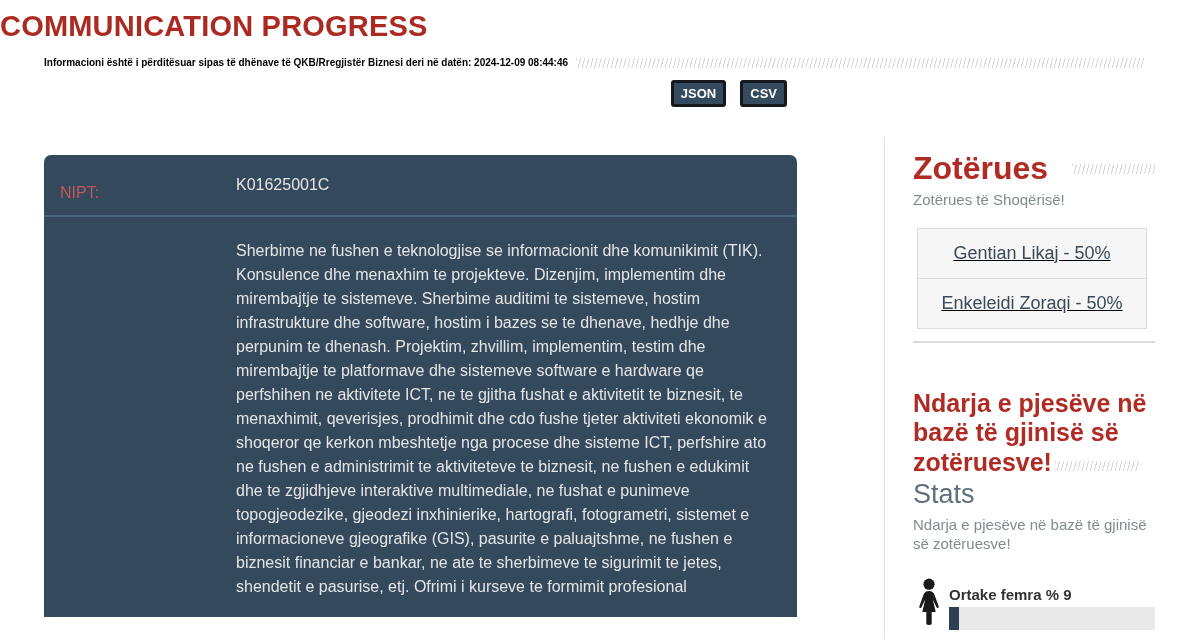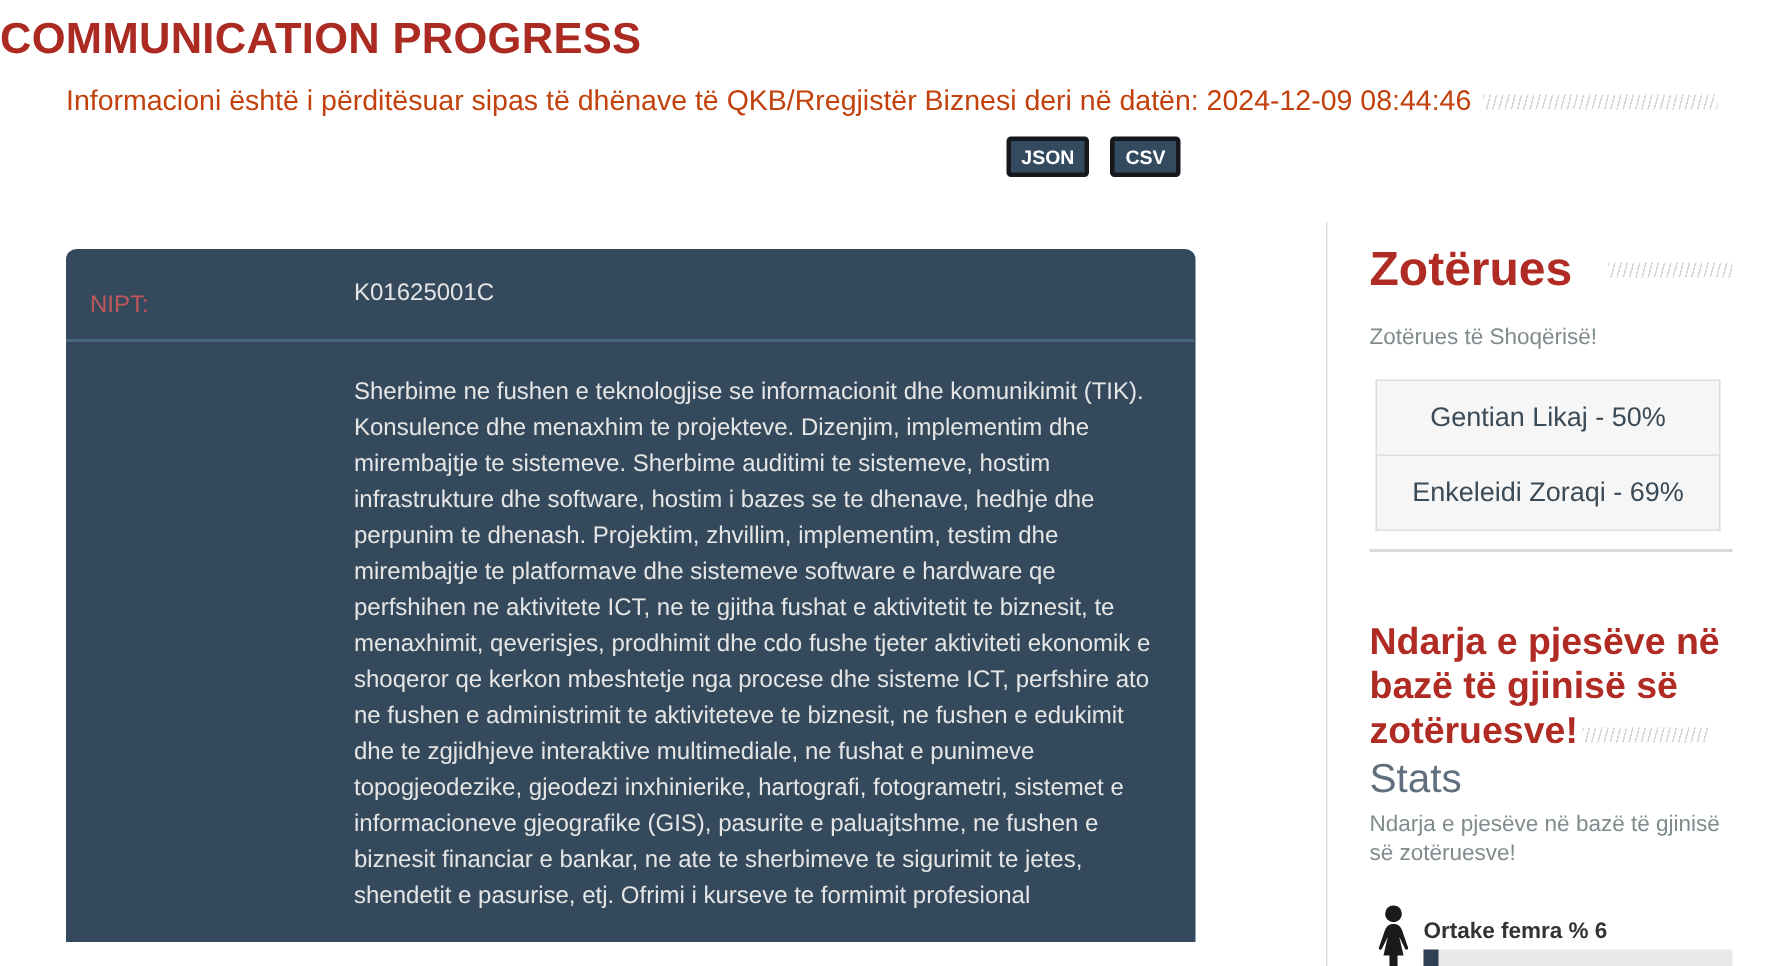--- a/index.html
+++ b/index.html
@@ -2,21 +2,21 @@
 <html><head>
 <meta charset="utf-8">
 <style>
   * { margin:0; padding:0; box-sizing:border-box; }
   html,body { width:1189px; height:644px; overflow:hidden; background:#ffffff;
               font-family:"Liberation Sans","DejaVu Sans",sans-serif; }
 
   .page-header { padding-top:10px; }
   .page-title { font-size:29px; font-weight:bold; color:#ab2a22; letter-spacing:.2px; }
   .subtitle-row { display:flex; align-items:center; margin:14px 44px 0 44px; }
-  .update-notice { font-size:19px; font-weight:normal; color:#c2410c; white-space:nowrap; }
+  .update-notice { font-size:10px; font-weight:bold; color:#000000; white-space:nowrap; }
   .hatch { height:10px; background:repeating-linear-gradient(105deg,#d7d7d7 0 1px,transparent 1px 4px); }
   .subtitle-row .hatch { flex:1; margin-left:8px; margin-right:0; }
 
   .export-row { width:797px; display:flex; justify-content:flex-end; gap:14px; margin-top:12px; padding-right:10px;align-items:center; }
   .export-btn { background:#344a5e; color:#ffffff; font-family:inherit; font-size:13px; font-weight:bold;
                 border:3px solid #15191d; border-radius:3px; padding:3px 7px; cursor:pointer; }
 
   .content { display:flex; align-items:stretch; margin-top:30px; min-height:502px; }
   .main-col { width:753px; margin-left:44px; margin-right:87px; }
 
@@ -26,23 +26,23 @@
   .company-table tr + tr td { border-top:2px solid #48657e; }
   td.cell-label { width:192px; padding:18px 10px 2px 16px; color:#c1575a; font-weight:normal; vertical-align:middle; }
   td.cell-value { padding:18px 26px 18px 0; color:#e5e5e5; line-height:24px; }
   tr.desc-row td.cell-label { vertical-align:top; }
   tr.desc-row td.cell-value { padding-top:22px; }
 
   .sidebar { flex:1; border-left:1px solid #dddddd; padding:14px 34px 0 28px; }
   .side-heading { display:flex; align-items:center; color:#b02b23; }
   .side-heading .title-text { font-size:32px; font-weight:bold; line-height:1.12; }
   .side-heading .hatch { flex:1; margin-left:24px; }
-  .side-sub { margin-top:18px; font-size:15px; color:#808b8d; line-height:1.25; }
+  .side-sub { margin-top:4px; font-size:15px; color:#808b8d; line-height:1.25; }
 
-  .owners-list { list-style:none; margin:18px 8px 0 4px; }
+  .owners-list { list-style:none; margin:18px 8px 0 4px;text-decoration:underline; }
   .owner-item { background:#f6f6f6; border:1px solid #dddddd; padding:14px 10px; text-align:center;
                 font-size:18px; color:#3a4a57; cursor:pointer; }
   .owner-item + .owner-item { border-top:none; }
   .owners-divider { border:none; border-top:2px solid #d9d9d9; margin:12px 0 0 0; }
 
   .gender-section { margin-top:46px; }
   .gender-heading { color:#b02b23; font-size:25px; font-weight:bold; line-height:1.18; }
   .gender-heading .hatch { display:inline-block; width:84px; height:10px; margin-left:3px; }
   .stats-label { font-size:27px; color:#5f6f7e; margin-top:2px; font-weight:400; }
   .gender-sub { margin-top:6px; font-size:15px; color:#808b8d; line-height:1.25; }
@@ -87,39 +87,39 @@
 
   <aside class="sidebar">
     <section>
       <div class="side-heading">
         <span class="title-text">Zotërues</span>
         <span class="hatch"></span>
       </div>
       <p class="side-sub">Zotërues të Shoqërisë!</p>
       <ul class="owners-list">
         <li class="owner-item">Gentian Likaj - 50%</li>
-        <li class="owner-item">Enkeleidi Zoraqi - 69%</li>
+        <li class="owner-item">Enkeleidi Zoraqi - 50%</li>
       </ul>
       <hr class="owners-divider">
     </section>
 
     <section class="gender-section">
       <h2 class="gender-heading"><span>Ndarja e pjesëve në bazë të gjinisë së zotëruesve!</span><span class="hatch"></span></h2>
       <div class="stats-label">Stats</div>
       <p class="gender-sub">Ndarja e pjesëve në bazë të gjinisë së zotëruesve!</p>
 
       <div class="gender-stat">
         <span class="female-icon">
           <svg width="32" height="48" viewBox="0 0 32 48">
             <circle cx="16" cy="6.2" r="5.6" fill="#1a1a1a"></circle>
             <path d="M16 13 C12.8 13 11.2 14.7 10.3 17.2 L6.3 28.6 C5.9 29.9 7.6 30.7 8.3 29.5 L12.2 21.5 L9.3 34 L13.3 34 L13.3 46.2 Q16 47.8 18.7 46.2 L18.7 34 L22.7 34 L19.8 21.5 L23.7 29.5 C24.4 30.7 26.1 29.9 25.7 28.6 L21.7 17.2 C20.8 14.7 19.2 13 16 13 Z" fill="#1a1a1a"></path>
           </svg>
         </span>
         <div class="stat-block">
-          <div class="stat-label">Ortake femra % 6</div>
+          <div class="stat-label">Ortake femra % 9</div>
           <div class="progress-track">
             <div class="progress-fill" id="female-fill" style="width: 0%;"></div>
           </div>
         </div>
       </div>
     </section>
   </aside>
 </div>
 
 </body></html>

